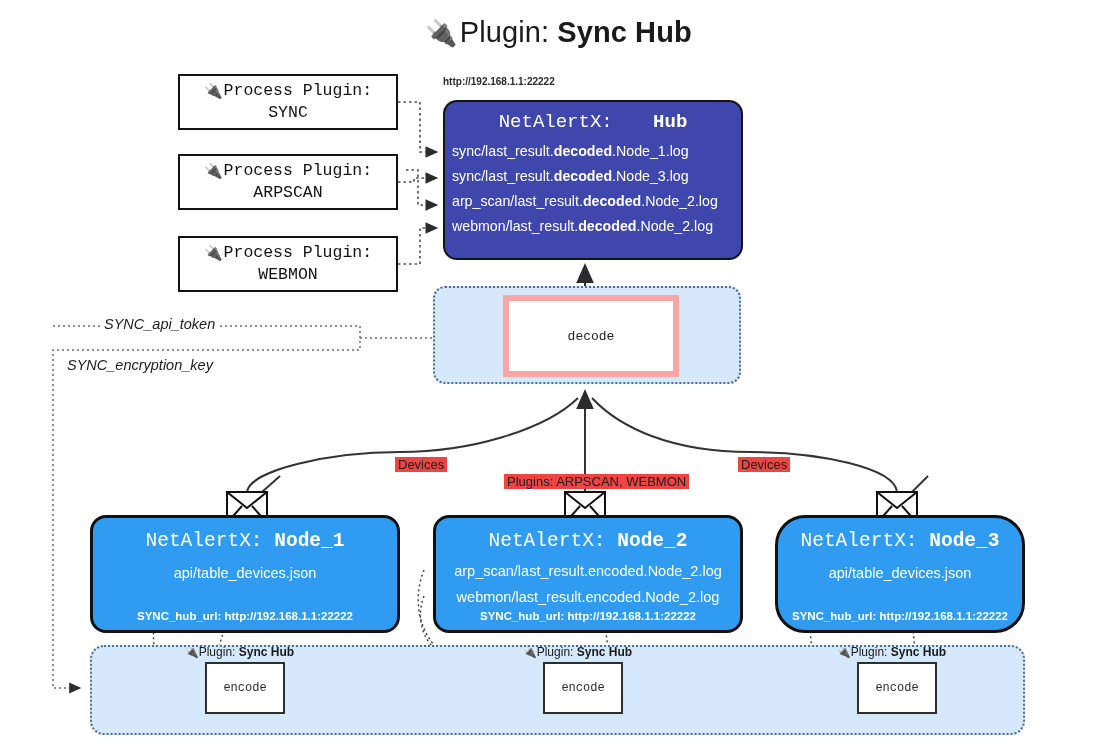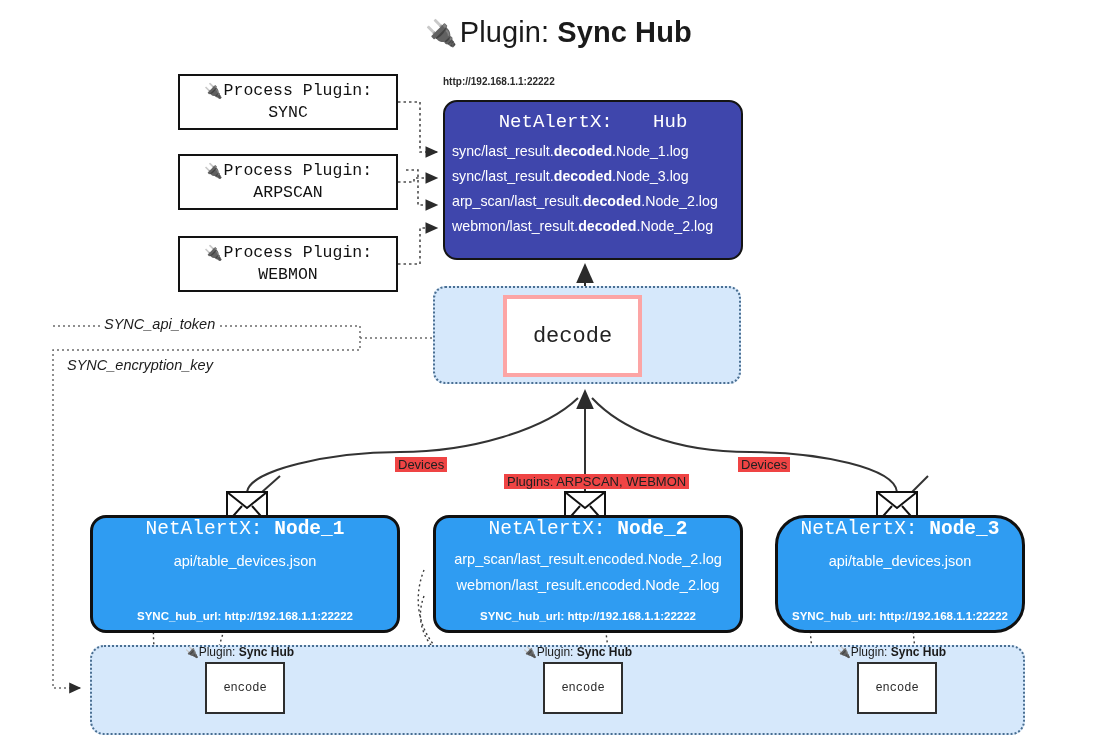--- a/index.html
+++ b/index.html
@@ -69,54 +69,55 @@
     color: #ffffff;
     padding-top: 9px;
   }
   #hub .hub-title {
     text-align: center;
     font-family: "Liberation Mono", monospace;
     font-size: 19px;
     margin-bottom: 6px;
     white-space: nowrap;
   }
-  #hub .hub-title b { font-weight: normal; padding-left: 29px; }
+  #hub .hub-title b { font-weight: bold; padding-left: 29px; }
   .hub-line {
     font-size: 14.2px;
     line-height: 25px;
     white-space: nowrap;
     text-align: left;
     padding-left: 7px;
     color: #ffffff;
   }
   .hub-line b { font-weight: bold; color: #ffffff; }
 
   
   #decode-wrap {
     left: 433px; top: 286px; width: 308px; height: 98px;
     background: #d6e8fb;
     border: 2px dotted #4a6f92;
     border-radius: 12px;
   }
   #decode-box {
-    left: 503px; top: 295px; width: 139px; height: 82px;
-    background: #ffffff;
-    border: 4px solid #fca5a5;
+    left: 503px; top: 295px; width: 176px; height: 82px;
+    background: #ffffff;
+    border: 6px solid #fca5a5;
     display: flex; align-items: center; justify-content: center;
     font-family: "Liberation Mono", monospace;
-    font-size: 22px;
+    font-size: 13px;
     color: #232323;
   }
 
   
   .node {
     background: #2f9cf2;
     border: 3px solid #101010;
     border-radius: 16px;
     color: #ffffff;
+    padding-top: 12px;
   }
   .node .node-title {
     text-align: center;
     font-family: "Liberation Mono", monospace;
     font-size: 19.5px;
     white-space: nowrap;
   }
   .node .node-title b { font-weight: bold; }
   .node .node-line {
     text-align: center;

